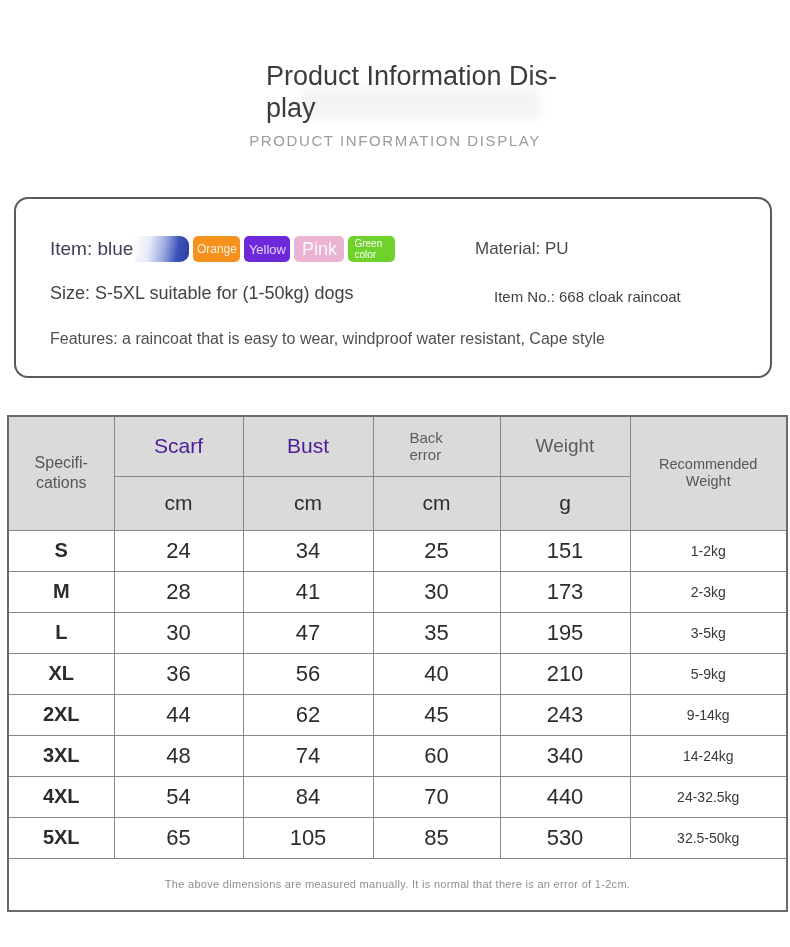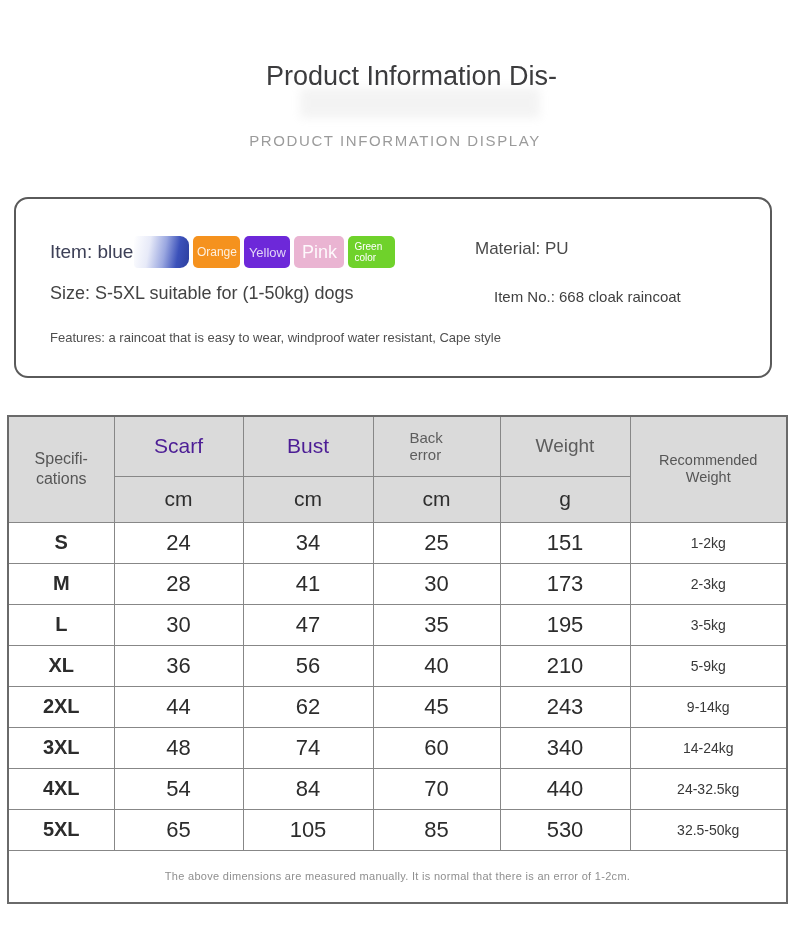--- a/index.html
+++ b/index.html
@@ -12,43 +12,43 @@
   .title-inner{width:302px;margin:0 auto;font-size:27px;line-height:1.17;color:#3c3c3e;}
   .watermark{position:absolute;top:88px;left:300px;width:240px;height:30px;
     background:#b9b9b9;opacity:.16;filter:blur(5px);border-radius:4px;}
   .subtitle{position:absolute;top:132px;left:0;width:100%;text-align:center;
     font-size:15px;color:#9b9b9b;letter-spacing:1.6px;}
   
   .info-card{position:absolute;left:14px;top:197px;width:758px;height:181px;
     border:2px solid #5a5a5a;border-radius:14px;background:#fff;box-sizing:border-box;}
   .color-line{position:absolute;left:34px;top:37px;display:flex;align-items:center;
     font-size:19px;color:#3d4057;}
-  .sw{height:32px;margin-left:4px;border-radius:5px;color:#fff;display:flex;
+  .sw{height:26px;margin-left:4px;border-radius:5px;color:#fff;display:flex;
     align-items:center;justify-content:center;box-sizing:border-box;}
   .sw-blue{width:55px;margin-left:1px;border-radius:4px 9px 9px 4px;
     background:linear-gradient(100deg,#ffffff 0%,#e7eaf8 28%,#9aa7e0 55%,#3b51ba 78%,#2c3f9e 100%);}
   .sw-orange{width:47px;font-size:12px;background:#f5921e;color:rgba(255,255,255,.85);}
   .sw-yellow{width:46px;font-size:13px;background:#6d28d9;color:rgba(255,255,255,.8);}
   .sw-pink{width:50px;font-size:18px;background:#eab4d2;color:rgba(255,255,255,.92);}
   .sw-green{width:47px;font-size:10px;line-height:1.1;background:#6fd22b;
     justify-content:flex-start;padding-left:6px;}
   .sw-green span{display:inline-block;width:34px;}
   .material-line{position:absolute;left:459px;top:40px;font-size:17px;color:#4a4a4a;}
   .size-line{position:absolute;left:34px;top:84px;font-size:18px;color:#434343;}
   .itemno-line{position:absolute;left:478px;top:89px;font-size:15px;color:#3f3f3f;}
-  .features-line{position:absolute;left:34px;top:131px;font-size:13px;color:#4f4f4f;}
+  .features-line{position:absolute;left:34px;top:131px;font-size:16px;color:#4f4f4f;}
   
   table.size-chart{position:absolute;left:7px;top:415px;width:779px;
     border-collapse:collapse;table-layout:fixed;border:2px solid #6a6a6a;}
   .size-chart th,.size-chart td{border:1.6px solid #878787;text-align:center;
     vertical-align:middle;padding:0;box-sizing:border-box;}
   .size-chart thead th{background:#dadada;font-weight:normal;}
   .col-spec{width:106px;} .col-scarf{width:129px;} .col-bust{width:130px;}
   .col-back{width:127px;} .col-weight{width:130px;} .col-rec{width:157px;}
-  .h1{height:60px;} .h2{height:46px;} .hbody{height:41px;} .hfoot{height:53px;}
+  .h1{height:60px;} .h2{height:54px;} .hbody{height:41px;} .hfoot{height:53px;}
   .spec-head{font-size:16px;color:#565656;text-align:left;padding-left:20px;line-height:1.25;}
   .dim-head{font-size:21px;color:#4c1d95;}
   .back-head{font-size:15px;color:#5d5d5d;}
   .back-head span{display:inline-block;width:54px;text-align:left;line-height:1.15;}
   .weight-head{font-size:19px;color:#5d5d5d;}
   .rec-head{font-size:14.5px;color:#565656;text-align:left;padding-left:14px;line-height:1.2;}
   .rec-head span{display:inline-block;width:110px;}
   .unit-cell{font-size:21px;font-weight:bold;color:#2e2e2e;}
   td.size-cell{font-size:20px;font-weight:bold;color:#2c2c2c;}
   td.num-cell{font-size:22px;color:#2c2c2c;}
@@ -56,20 +56,21 @@
   td.foot-cell{font-size:11px;color:#8f8f8f;letter-spacing:.3px;background:#fff;}
 </style>
 </head>
 <body>
 
 <div class="watermark"></div>
 
 <div class="title-block">
   <div class="title-inner">
     <div>Product Information Dis-</div>
+    <div>play</div>
   </div>
 </div>
 
 <div class="subtitle">PRODUCT INFORMATION DISPLAY</div>
 
 <section class="info-card">
   <div class="color-line">
     <span>Item: blue</span>
     <span class="sw sw-blue"></span>
     <span class="sw sw-orange">Orange</span>

